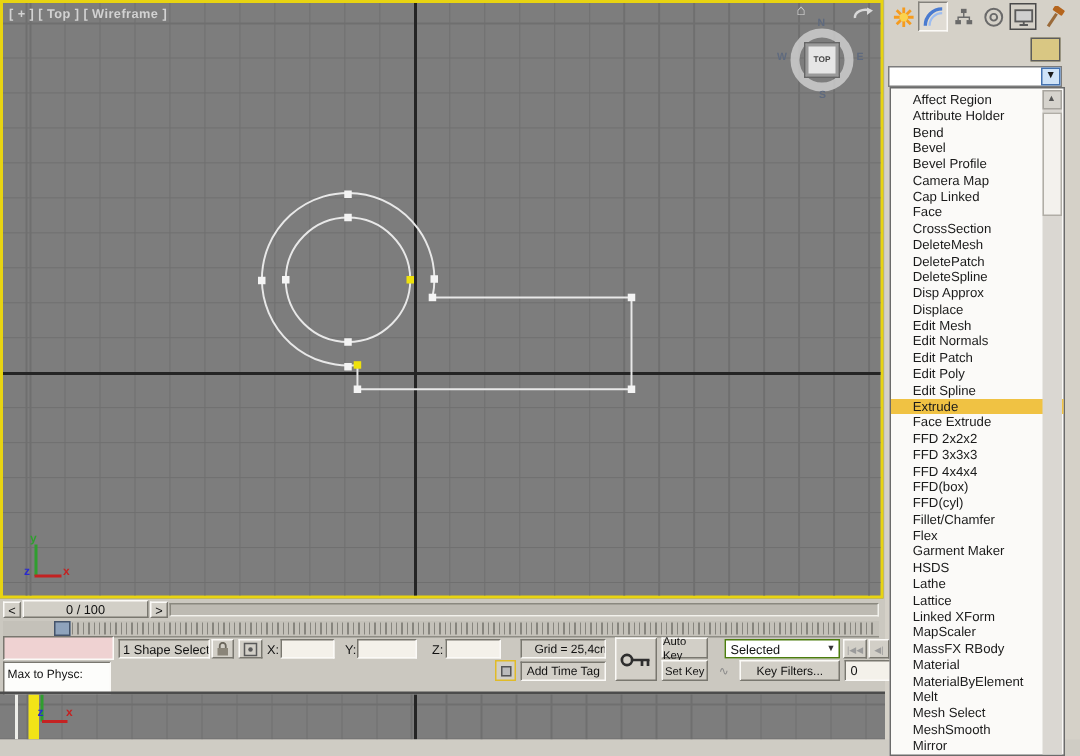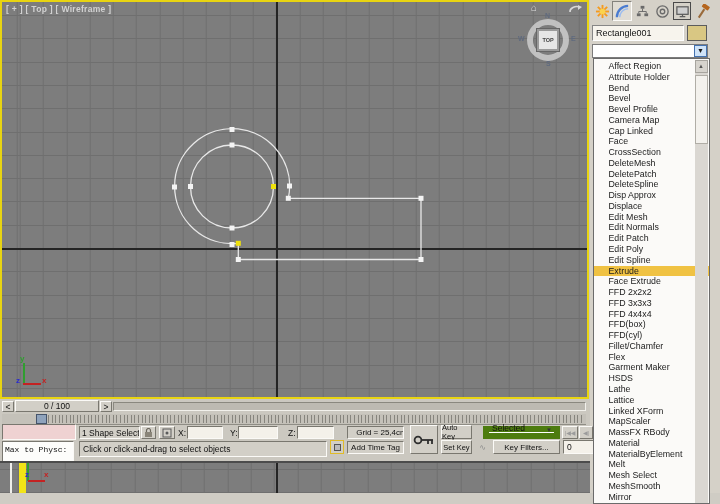--- a/index.html
+++ b/index.html
@@ -83,38 +83,38 @@
 
   
   .sunken{background:#d2cfc7;border:1px solid;border-color:#79776f #fbfaf7 #fbfaf7 #79776f;
     font-size:8.5px;display:flex;align-items:center;overflow:hidden;white-space:nowrap;}
   .white-sunken{background:#f4f1ea;border:1px solid;border-color:#79776f #fbfaf7 #fbfaf7 #79776f;}
   .lbl{position:absolute;font-size:8.5px;color:#111;}
   .mini-macro{position:absolute;left:2px;top:424px;width:74px;height:16px;background:#efd2d2;
     border:1px solid;border-color:#79776f #fbfaf7 #fbfaf7 #79776f;}
   .mini-listener{position:absolute;left:2px;top:441px;width:72px;height:28px;background:#fdfdfb;
     border:1px solid;border-color:#79776f #fbfaf7 #fbfaf7 #79776f;
-    font-family:Liberation Mono, monospace;font-size:8px;line-height:15px;padding-left:2px;}
+    font-family:Liberation Sans, sans-serif;font-size:8px;line-height:15px;padding-left:2px;}
   .sel-status{position:absolute;left:79px;top:426px;width:61px;height:13px;padding-left:2px;}
   .lock-btn{position:absolute;left:141px;top:426px;width:15px;height:13px;}
   .xform-btn{position:absolute;left:159px;top:426px;width:16px;height:13px;}
   .coord-x{position:absolute;left:187px;top:426px;width:36px;height:13px;}
   .coord-y{position:absolute;left:238px;top:426px;width:40px;height:13px;}
   .coord-z{position:absolute;left:297px;top:426px;width:37px;height:13px;}
   .grid-box{position:absolute;left:347px;top:426px;width:57px;height:13px;justify-content:center;font-size:8px;padding-left:12px;}
   .prompt{position:absolute;left:79px;top:441px;width:248px;height:16px;padding-left:3px;}
   .cube-toggle{position:absolute;left:330px;top:440px;width:14px;height:14px;border:1px solid #e0bb28;
     background:#d2cfc7;display:flex;align-items:center;justify-content:center;}
   .cube-inner{width:7px;height:7px;border:1px solid #555;background:#bbb;}
   .timetag{position:absolute;left:347px;top:441px;width:57px;height:13px;justify-content:center;font-size:8px;}
   .key-big{position:absolute;left:410px;top:425px;width:28px;height:29px;}
   .autokey{position:absolute;left:441px;top:425px;width:31px;height:14px;font-size:7.5px;}
   .setkey{position:absolute;left:441px;top:440px;width:31px;height:14px;font-size:7.5px;}
   .keymode{position:absolute;left:483px;top:426px;width:77px;height:13px;background:#fff;
-    border:6px solid #4d7c0f;font-size:8.5px;display:flex;align-items:flex-end;padding-left:3px;}
+    border:1px solid #4d7c0f;font-size:8.5px;display:flex;align-items:center;padding-left:3px;}
   .keymode .arr{position:absolute;right:2px;font-size:6px;color:#333;}
   .filter-ico{position:absolute;left:474px;top:440px;width:17px;height:14px;font-size:8px;color:#8a8a8a;
     display:flex;align-items:center;justify-content:center;}
   .keyfilters{position:absolute;left:493px;top:440px;width:67px;height:14px;font-size:8px;}
   .pb1{position:absolute;left:562px;top:426px;width:16px;height:13px;font-size:6px;color:#9b9b9b;}
   .pb2{position:absolute;left:579px;top:426px;width:14px;height:13px;font-size:6px;color:#9b9b9b;}
   .framefield{position:absolute;left:563px;top:440px;width:34px;height:14px;padding-left:3px;font-size:8.5px;}
 
   
   .divider{position:absolute;left:0;top:461px;width:590px;height:2px;background:#4c4c4c;}
@@ -226,21 +226,20 @@
         </svg>
       </div>
       <div class="tab">
         <svg width="15" height="15" viewBox="0 0 16 16">
           <rect x="7.5" y="0.5" width="8" height="4.5" rx="1" transform="rotate(35 11 3)" fill="#b5651d"></rect>
           <line x1="4" y1="14.5" x2="10" y2="5.5" stroke="#9a6a3a" stroke-width="2.2"></line>
         </svg>
       </div>
     </div>
 
-    <div class="name-field">Rectangle001</div>
     <div class="color-swatch"></div>
 
     <div class="mod-combo">
       <div class="arrow-btn">▼</div>
     </div>
 
     <div class="dropdown">
 
       <div class="scrollbar">
         <div class="sb-up">▲</div>
@@ -320,21 +319,20 @@
 
   <div class="lbl" style="left:178px;top:428px;">X:</div>
   <div class="white-sunken coord-x"></div>
   <div class="lbl" style="left:230px;top:428px;">Y:</div>
   <div class="white-sunken coord-y"></div>
   <div class="lbl" style="left:288px;top:428px;">Z:</div>
   <div class="white-sunken coord-z"></div>
 
   <div class="sunken grid-box">Grid = 25,4cm</div>
 
-  <div class="sunken prompt">Click or click-and-drag to select objects</div>
   <div class="cube-toggle">
     <div class="cube-inner"></div>
   </div>
   <div class="sunken timetag">Add Time Tag</div>
 
   <div class="btn key-big">
     <svg width="22" height="12" viewBox="0 0 22 12">
       <circle cx="5" cy="6" r="3.4" fill="none" stroke="#2e2e2e" stroke-width="1.8"></circle>
       <line x1="8.5" y1="6" x2="20" y2="6" stroke="#2e2e2e" stroke-width="1.8"></line>
       <line x1="15" y1="6" x2="15" y2="10" stroke="#2e2e2e" stroke-width="1.8"></line>

